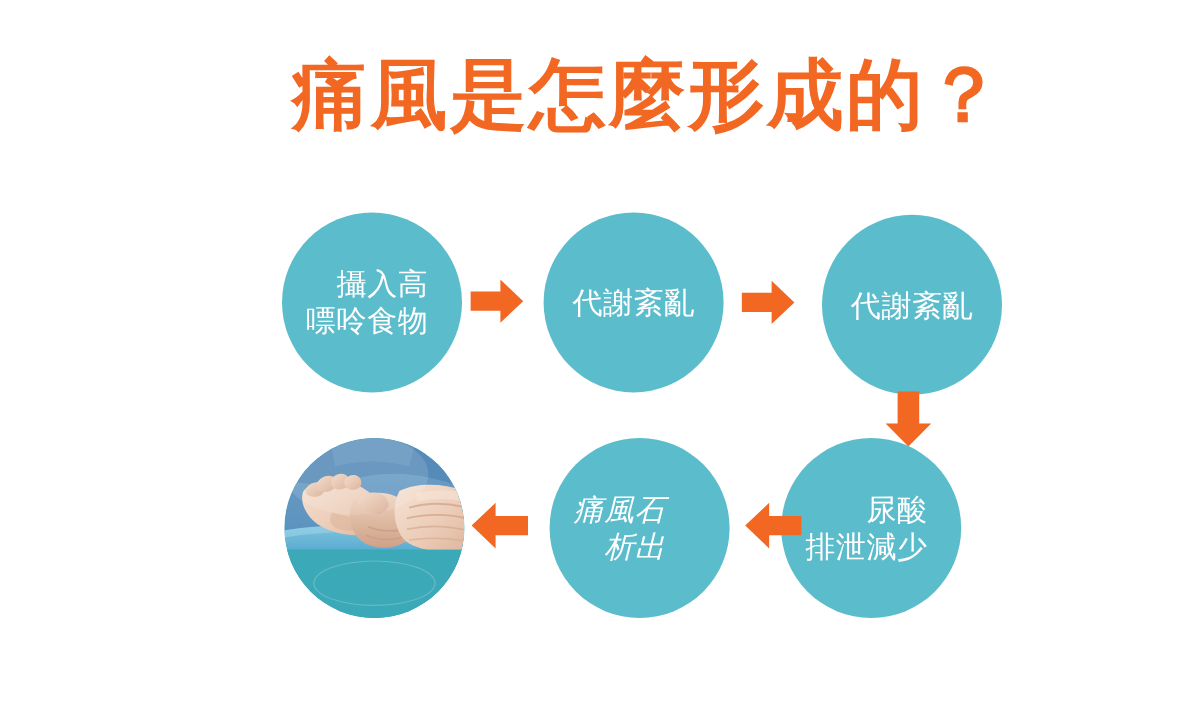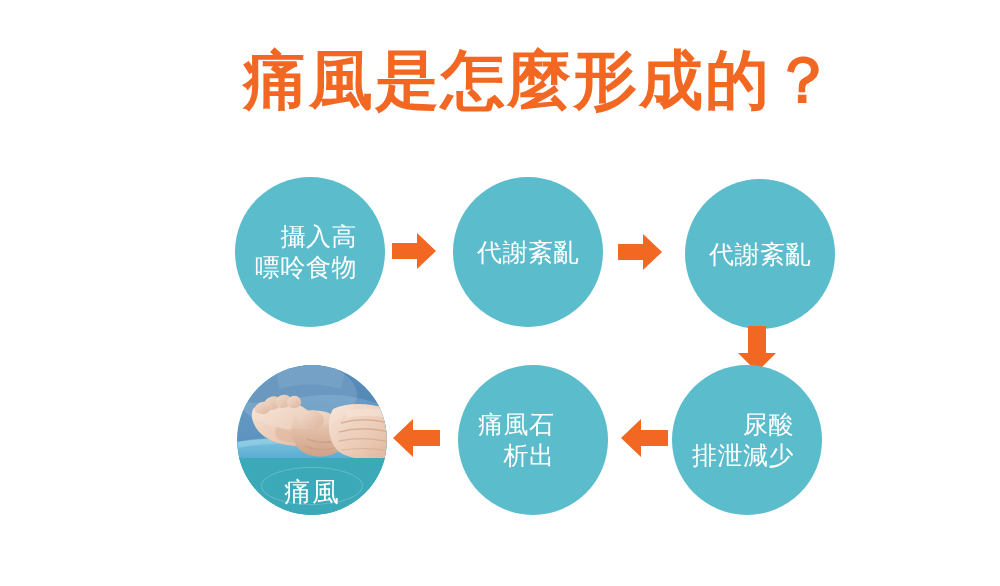--- a/index.html
+++ b/index.html
@@ -68,22 +68,22 @@
     align-items: flex-start;
     text-align: right;
     padding-left: 20px;
     box-sizing: border-box;
   }
 
   
   #node-intake      { left: 195px; top: 177px; }
   #node-uricacid    { left: 413px; top: 177px; }
   #node-metabolic   { left: 645px; top: 179px; }
-  #node-excretion   { left: 632px; top: 365px; }
-  #node-tophi       { left: 418px; top: 365px; }
+  #node-excretion   { left: 611px; top: 365px; }
+  #node-tophi       { left: 418px; top: 365px; font-style: italic; }
   #node-gout        { left: 197px; top: 365px; }
 
   
   #node-gout {
     overflow: hidden;
     background: #5BBCCC;
   }
   .photo {
     position: absolute;
     left: 0; top: 0;
@@ -276,17 +276,16 @@
             <path d="M104,85 C118,83 136,83 152,86" stroke="#CFA185" stroke-width="1.2" fill="none" opacity="0.5"></path>
 
             <path d="M110,46 C126,42 144,43 155,47 L155,54 C140,50 124,50 110,53 Z" fill="#F8E6D8" opacity="0.55"></path>
 
             <ellipse cx="60" cy="30" rx="60" ry="34" fill="#ffffff" opacity="0.12"></ellipse>
           </g>
         </svg>
       </div>
 
       <div class="photo-band"></div>
-      <div id="gout-caption">痛風</div>
     </div>
 
   </div>
 </div>
 
 </body></html>

